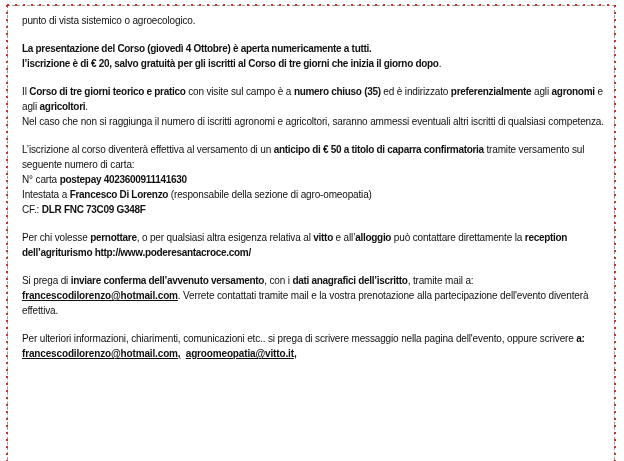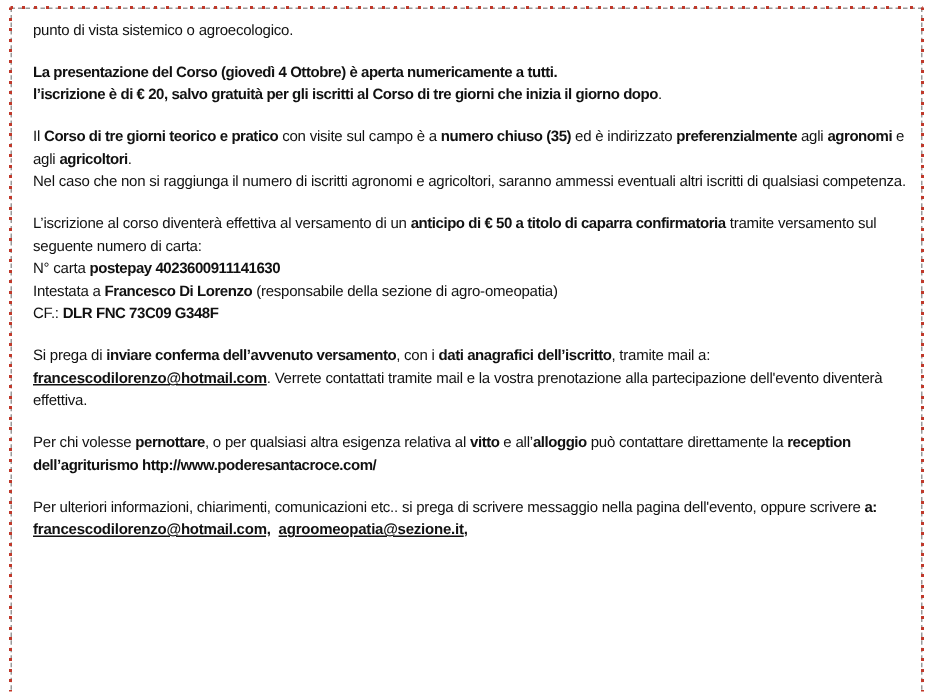--- a/index.html
+++ b/index.html
@@ -39,19 +39,19 @@
 
   <p><span>punto di vista sistemico o agroecologico.</span></p>
 
   <p><b>La presentazione del Corso (giovedì 4 Ottobre) è aperta numericamente a tutti.</b><br><b>l’iscrizione è di € 20, salvo gratuità per gli iscritti al Corso di tre giorni che inizia il giorno dopo</b><span>.</span></p>
 
   <p><span>Il </span><b>Corso di tre giorni teorico e pratico</b><span> con visite sul campo è a </span><b>numero chiuso (35)</b><span> ed è indirizzato </span><b>preferenzialmente</b><span> agli </span><b>agronomi</b><span> e agli </span><b>agricoltori</b><span>.</span><br><span>Nel caso che non si raggiunga il numero di iscritti agronomi e agricoltori, saranno ammessi eventuali altri iscritti di qualsiasi competenza.</span></p>
 
 
   <p><span>L’iscrizione al corso diventerà effettiva al versamento di un </span><b>anticipo di € 50 a titolo di caparra confirmatoria</b><span> tramite versamento sul seguente numero di carta:</span><br><span>N° carta </span><b>postepay 4023600911141630</b><br><span>Intestata a </span><b>Francesco Di Lorenzo</b><span> (responsabile della sezione di agro-omeopatia)</span><br><span>CF.: </span><b>DLR FNC 73C09 G348F</b></p>
 
+  <p><span>Per chi volesse </span><b>pernottare</b><span>, o per qualsiasi altra esigenza relativa al </span><b>vitto</b><span> e all’</span><b>alloggio</b><span> può contattare direttamente la </span><b>reception dell’agriturismo http://www.poderesantacroce.com/</b></p>
+
   <p><span>Si prega di </span><b>inviare conferma dell’avvenuto versamento</b><span>, con i </span><b>dati anagrafici dell’iscritto</b><span>, tramite mail a: </span><span class="u">francescodilorenzo@hotmail.com</span><span>. Verrete contattati tramite mail e la vostra prenotazione alla partecipazione dell'evento diventerà effettiva.</span></p>
 
-  <p><span>Per chi volesse </span><b>pernottare</b><span>, o per qualsiasi altra esigenza relativa al </span><b>vitto</b><span> e all’</span><b>alloggio</b><span> può contattare direttamente la </span><b>reception dell’agriturismo http://www.poderesantacroce.com/</b></p>
-
-  <p><span>Per ulteriori informazioni, chiarimenti, comunicazioni etc.. si prega di scrivere messaggio nella pagina dell'evento, oppure scrivere </span><b>a: </b><span class="u">francescodilorenzo@hotmail.com,</span><span style="white-space:pre">  </span><span class="u">agroomeopatia@sezione.it</span><b>,</b><br></p>
+  <p><span>Per ulteriori informazioni, chiarimenti, comunicazioni etc.. si prega di scrivere messaggio nella pagina dell'evento, oppure scrivere </span><b>a: </b><span class="u">francescodilorenzo@hotmail.com,</span><span style="white-space:pre">  </span><span class="u">agroomeopatia@vitto.it</span><b>,</b><br></p>
 
 </div>
 
 </body></html>

